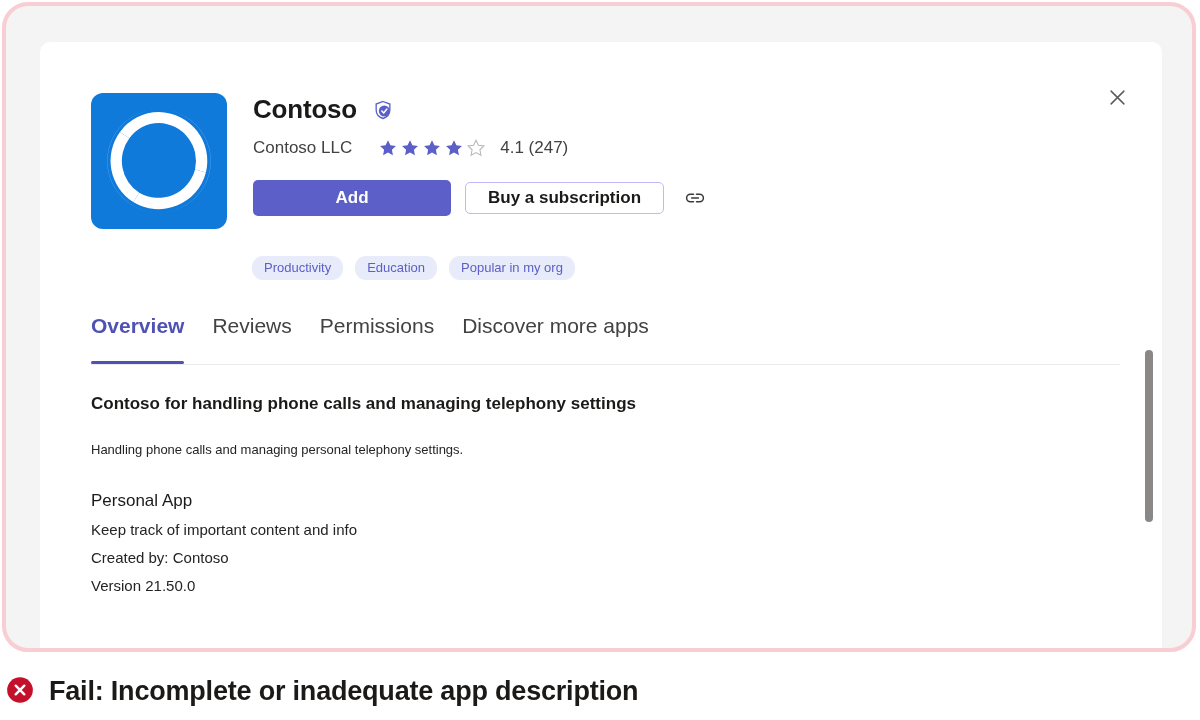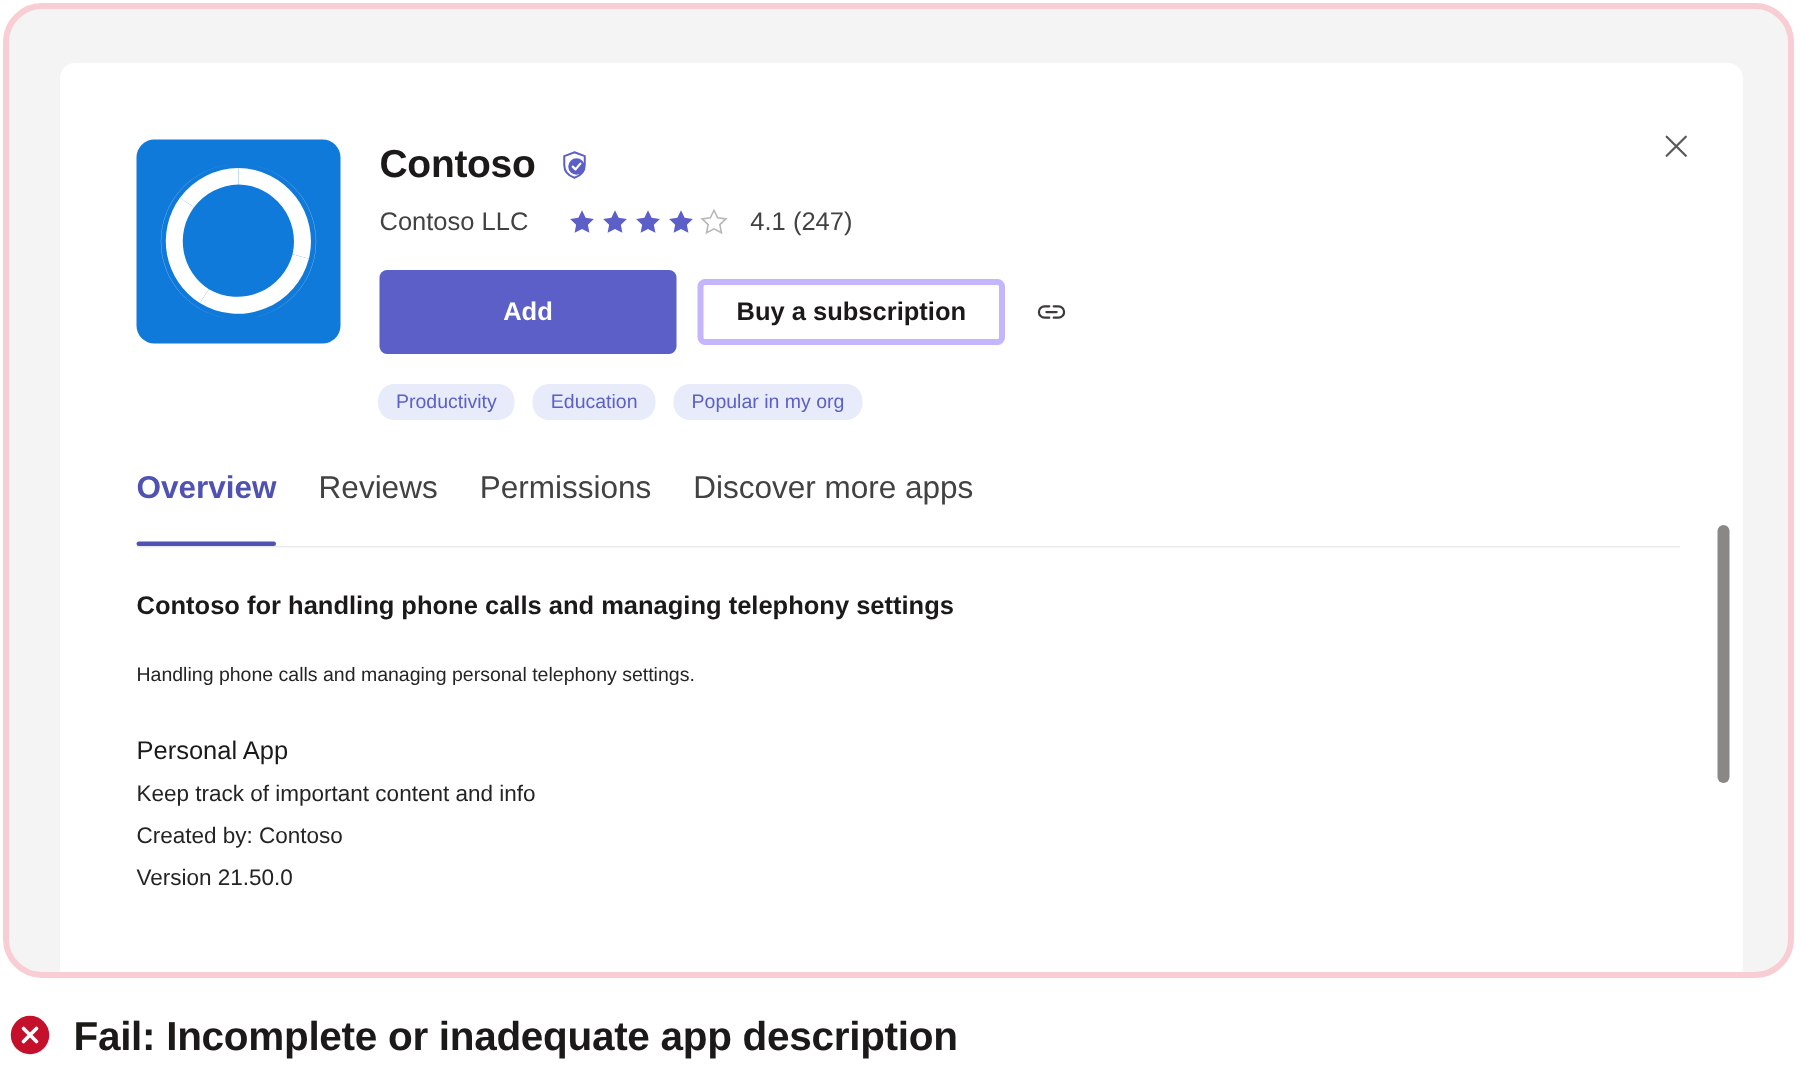--- a/index.html
+++ b/index.html
@@ -97,37 +97,37 @@
 
   #actions {
     position: absolute;
     left: 213px;
     top: 138px;
     display: flex;
     align-items: center;
   }
   #add-button {
     width: 198px;
-    height: 56px;
+    height: 36px;
     background: #5b5fc7;
     color: #ffffff;
     border: none;
     border-radius: 5px;
     font-family: "Liberation Sans", sans-serif;
     font-size: 17px;
     font-weight: bold;
     cursor: pointer;
   }
   #buy-button {
     margin-left: 14px;
-    height: 44px;
+    height: 32px;
     padding: 0 22px;
     background: #ffffff;
     color: #1b1a19;
-    border: 4px solid #c4b5fd;
+    border: 1px solid #c4b5fd;
     border-radius: 5px;
     font-family: "Liberation Sans", sans-serif;
     font-size: 17px;
     font-weight: bold;
     cursor: pointer;
   }
   #link-icon-btn {
     margin-left: 18px;
     width: 26px;
     height: 26px;

